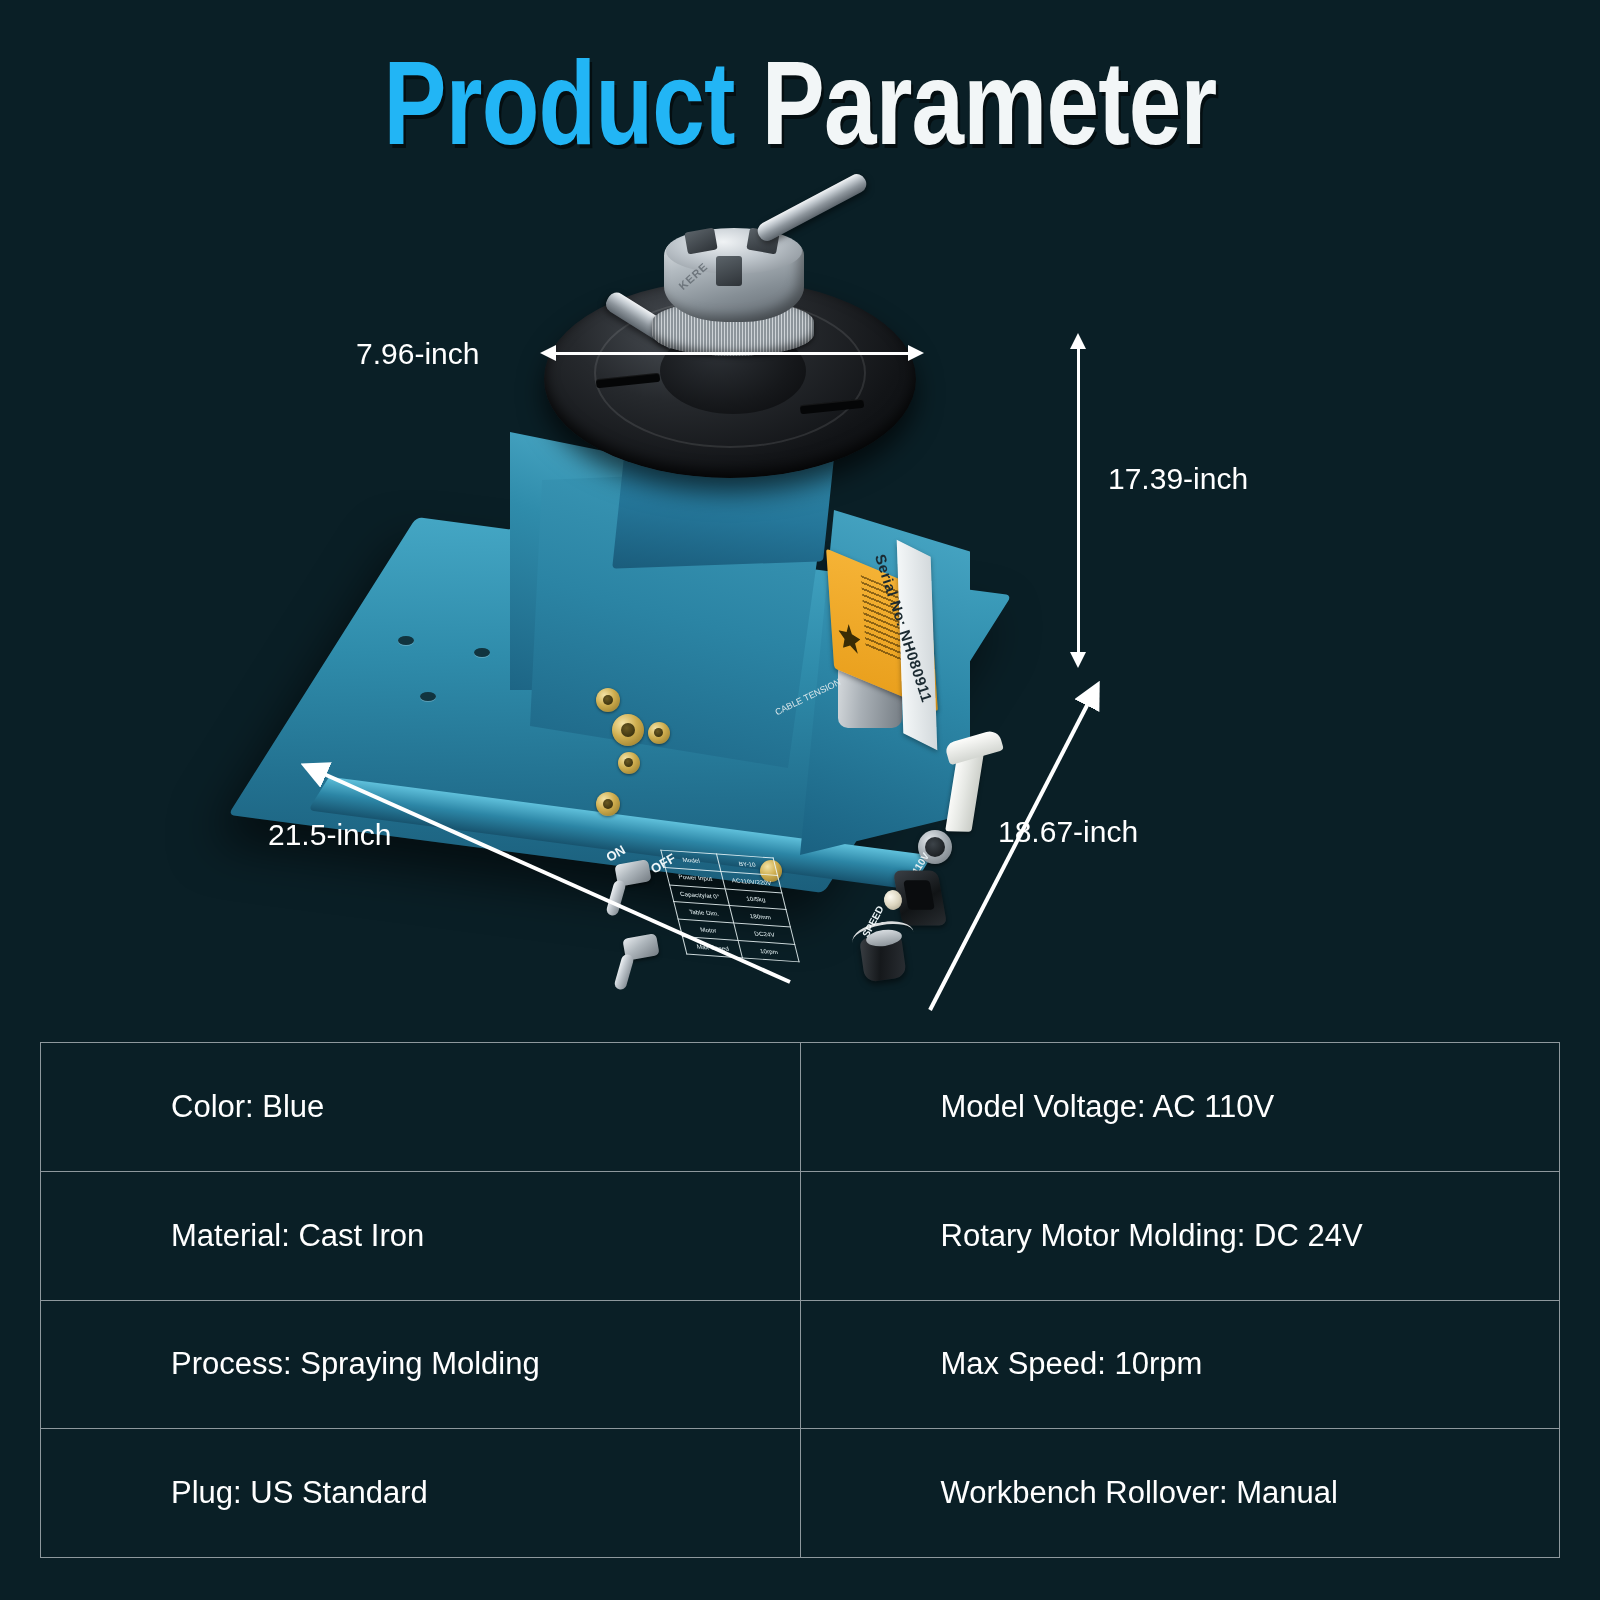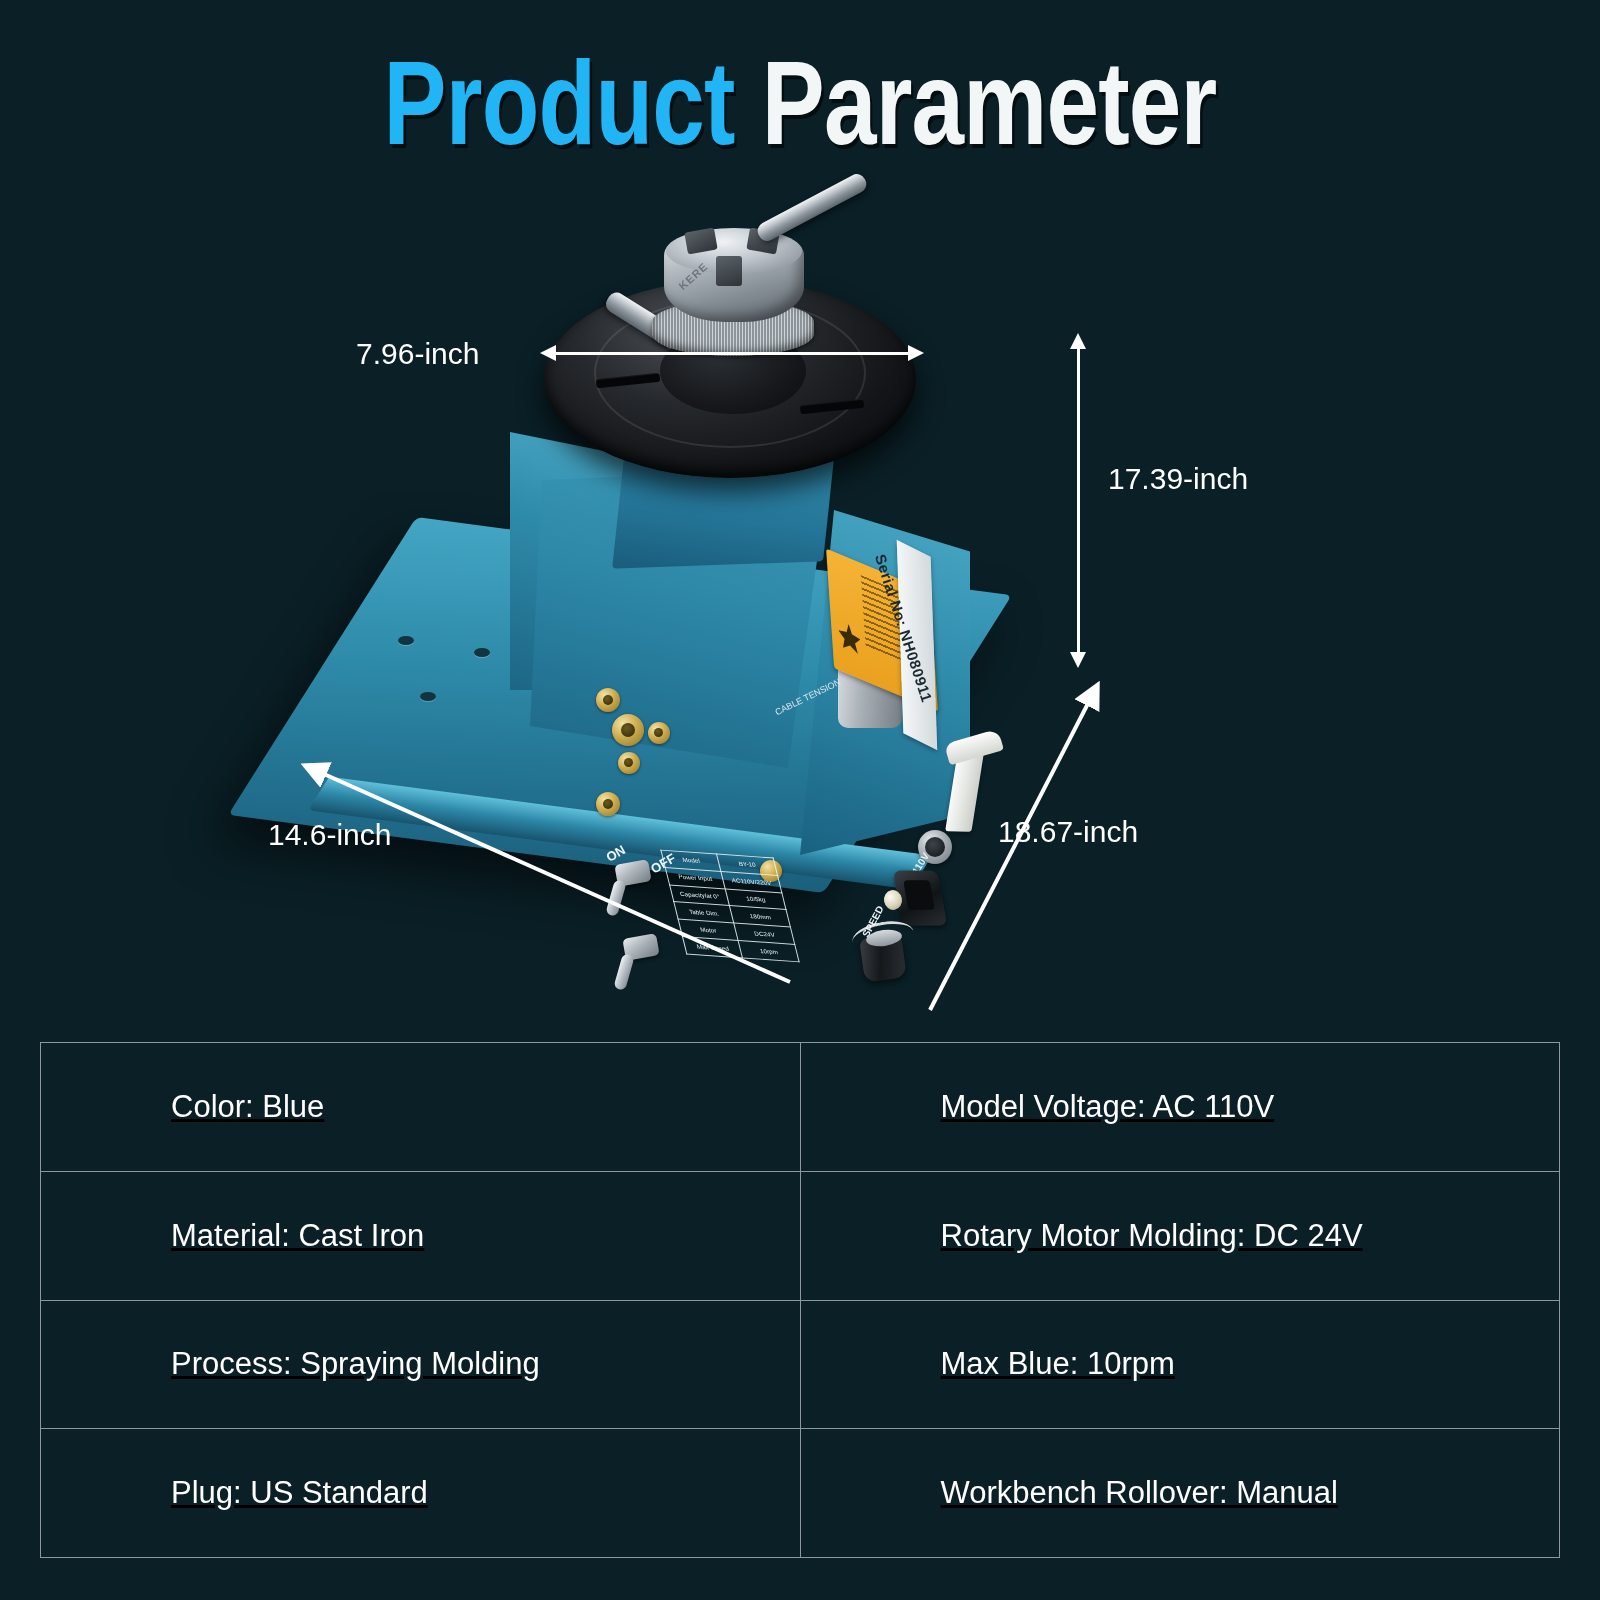--- a/index.html
+++ b/index.html
@@ -347,21 +347,20 @@
   #dim-h-line { left:1077px; top:345px; width:3px; height:310px; }
   #dim-h-aU { left:1070px; top:333px; }
   #dim-h-aD { left:1070px; top:652px; }
 
   #dim-svg { position:absolute; left:0; top:0; width:1600px; height:1600px; pointer-events:none; }
 
   
   #spec-table {
     position:absolute; left:40px; top:1042px; width:1520px; height:516px;
     border-collapse:collapse;
-    text-decoration:underline;
   }
   #spec-table td {
     border:1.5px solid #8e989d;
     color:#ffffff;
     font-size:31px;
     padding:0 0 0 130px;
     height:103px;
     vertical-align:middle;
     width:50%;
   }
@@ -495,35 +494,35 @@
 <svg id="dim-svg" viewBox="0 0 1600 1600">
   <defs>
     <marker id="ah" markerWidth="7" markerHeight="7" refX="5.5" refY="3.5" orient="auto">
       <path d="M0,0 L7,3.5 L0,7 z" fill="#ffffff"></path>
     </marker>
   </defs>
   <line x1="790" y1="982" x2="306" y2="766" stroke="#ffffff" stroke-width="4" marker-end="url(#ah)"></line>
   <line x1="930" y1="1010" x2="1097" y2="686" stroke="#ffffff" stroke-width="4" marker-end="url(#ah)"></line>
 </svg>
 
-<div class="dimlabel" id="dim-d1-label">14.6-inch</div>
+<div class="dimlabel" id="dim-d1-label">21.5-inch</div>
 <div class="dimlabel" id="dim-d2-label">18.67-inch</div>
 
 <table id="spec-table">
   <tbody>
       <tr>
     <td>Color: Blue</td>
     <td class="right-cell">Model Voltage: AC 110V</td>
   </tr>
   <tr>
     <td>Material: Cast Iron</td>
     <td class="right-cell">Rotary Motor Molding: DC 24V</td>
   </tr>
   <tr>
     <td>Process: Spraying Molding</td>
-    <td class="right-cell">Max Blue: 10rpm</td>
+    <td class="right-cell">Max Speed: 10rpm</td>
   </tr>
   <tr>
     <td>Plug: US Standard</td>
     <td class="right-cell">Workbench Rollover: Manual</td>
   </tr>
 </tbody>
   </table>
 
 </body></html>

